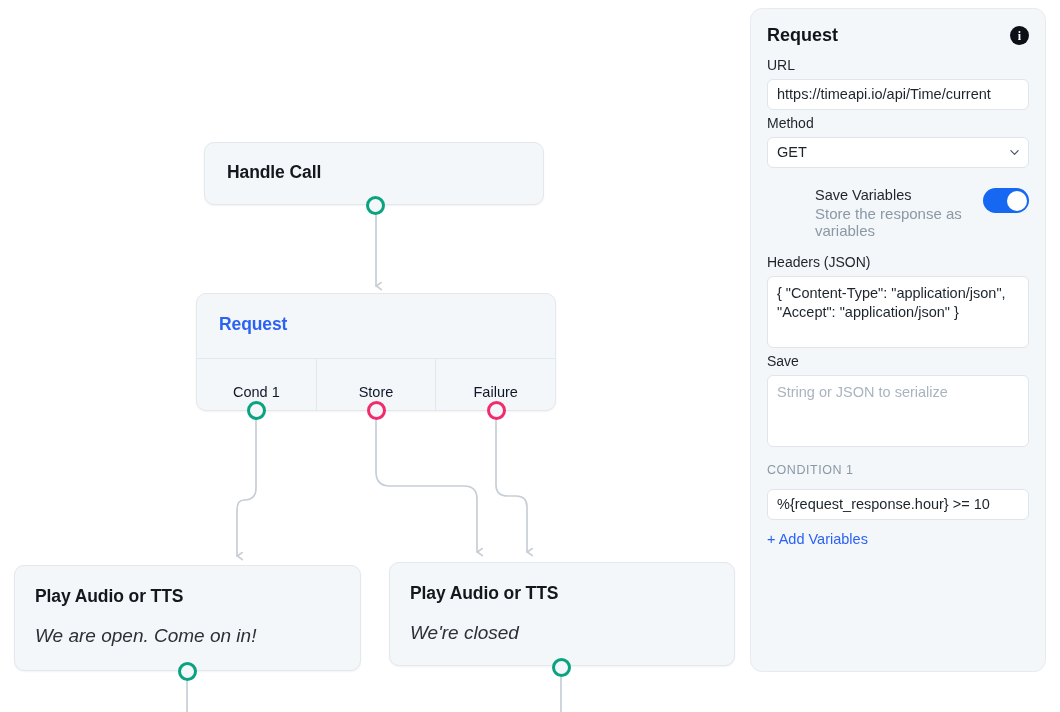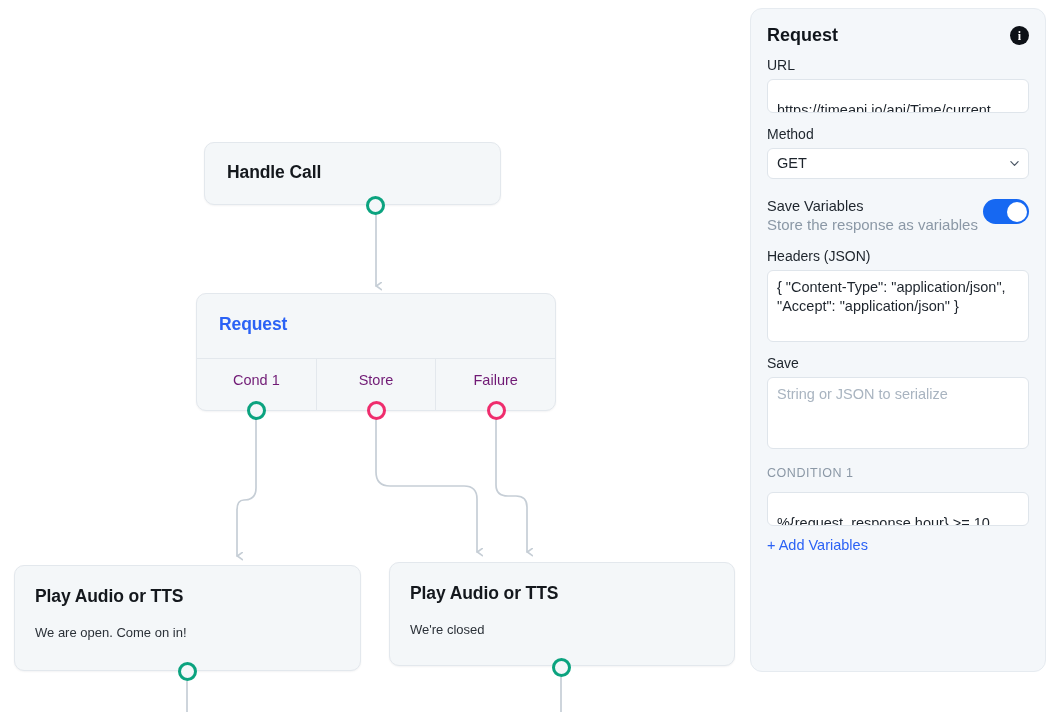--- a/index.html
+++ b/index.html
@@ -44,28 +44,29 @@
     box-sizing: border-box;
   }
   .node-title {
     font-size: 17.5px;
     font-weight: bold;
     color: #14181d;
     letter-spacing: -0.1px;
   }
   .node-title.accent { color: #2b62f5; }
   .node-sub {
-    font-size: 13px;
+    font-size: 19px;
     color: #2b3138;
+    font-style: italic;
   }
 
   
   #node-handle-call {
     left: 204px; top: 142px;
-    width: 297px; height: 63px;
+    width: 340px; height: 63px;
   }
   #node-handle-call .node-title {
     position: absolute; left: 22px; top: 19px;
   }
 
   
   #node-request {
     left: 196px; top: 293px;
     width: 360px; height: 118px;
     padding: 0;
@@ -80,26 +81,26 @@
     position: absolute; left: 22px; top: 20px;
   }
   #node-request .req-ports {
     display: flex;
     height: 53px;
   }
   .req-cell {
     flex: 1 1 0;
     position: relative;
     display: flex;
-    align-items: flex-start;
+    align-items: center;
     justify-content: center;
     padding-top: 13px;
     box-sizing: border-box;
     font-size: 14.5px;
-    color: #701a75;
+    color: #0f172a;
   }
   .req-cell + .req-cell { border-left: 1px solid #e3e8ed; }
 
   
   #node-play-open {
     left: 14px; top: 565px;
     width: 347px; height: 106px;
   }
   #node-play-open .node-title { position: absolute; left: 20px; top: 20px; }
   #node-play-open .node-sub   { position: absolute; left: 20px; top: 59px; }
@@ -165,30 +166,30 @@
     margin-bottom: 6px;
     display: block;
   }
   .text-input {
     width: 100%;
     height: 31px;
     background: #ffffff;
     border: 1px solid #dfe5eb;
     border-radius: 6px;
     box-sizing: border-box;
-    padding: 16px 9px;
+    padding: 0 9px;
     font-family: "Liberation Sans", sans-serif;
     font-size: 14.5px;
     color: #1d242c;
     outline: none;
     white-space: nowrap;
     overflow: hidden;
     line-height: 29px;
   }
-  .field { margin-bottom: 13px; }
+  .field { margin-bottom: 5px; }
 
   .select-wrap { position: relative; }
   .select-input {
     width: 100%;
     height: 31px;
     background: #ffffff;
     border: 1px solid #dfe5eb;
     border-radius: 6px;
     box-sizing: border-box;
     padding: 0 28px 0 9px;
@@ -204,21 +205,21 @@
     pointer-events: none;
   }
 
   .toggle-row {
     display: flex;
     align-items: flex-start;
     justify-content: space-between;
     margin-top: 18px;
     margin-bottom: 15px;
   }
-  .toggle-texts { padding-top: 1px; }
+  .toggle-texts { padding-top: 1px; margin-left: 48px; }
   .toggle-label {
     font-size: 14.5px;
     color: #1d242c;
     display: block;
   }
   .toggle-help {
     font-size: 15px;
     color: #8b98a6;
     display: block;
     margin-top: 2px;

